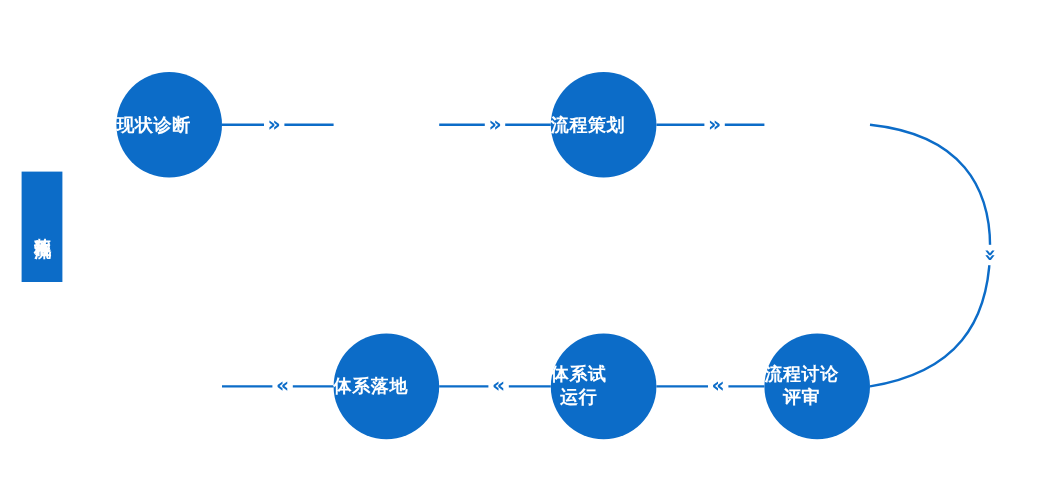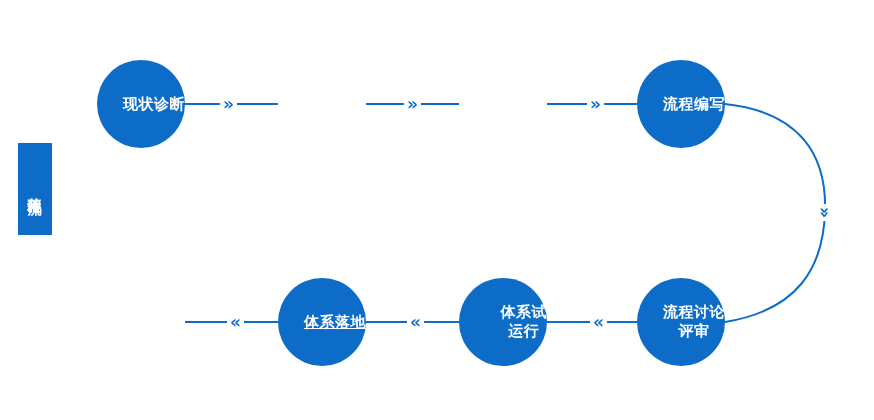--- a/index.html
+++ b/index.html
@@ -28,21 +28,21 @@
   }
   .node {
     position: absolute;
     width: 88px;
     height: 88px;
     border-radius: 50%;
     background: #0C6CC8;
     color: #ffffff;
     display: flex;
     align-items: center;
-    justify-content: flex-end;
+    justify-content: flex-start;
     text-align: center;
     font-size: 15px;
     font-weight: bold;
     line-height: 1.25;
     letter-spacing: 0.5px;
     box-sizing: border-box;
     z-index: 3;
   }
   .node-label {
     display: block;
@@ -103,33 +103,33 @@
     <line x1="278" y1="322" x2="185" y2="322" stroke="#0C6CC8" stroke-width="2"></line>
   </svg>
 
   <div class="side-tag">
     <span class="side-tag-text">落地流程</span>
   </div>
 
   <div class="node" style="left:97px; top:60px;">
     <span class="node-label">现状诊断</span>
   </div>
-  <div class="node" style="left:637px; top:60px;">
-    <span class="node-label">流程编写</span>
+  <div class="node" style="left:459px; top:60px;">
+    <span class="node-label">流程策划</span>
   </div>
 
   <div class="node" style="left:637px; top:278px;">
     <span class="node-label">流程讨论
 评审</span>
   </div>
   <div class="node" style="left:459px; top:278px;">
     <span class="node-label">体系试
 运行</span>
   </div>
-  <div class="node" style="left:278px; top:278px;text-decoration:underline;">
+  <div class="node" style="left:278px; top:278px;">
     <span class="node-label">体系落地</span>
   </div>
 
   <div class="chev" style="left:220px; top:96px;">»</div>
   <div class="chev" style="left:404px; top:96px;">»</div>
   <div class="chev" style="left:587px; top:96px;">»</div>
   <div class="chev chev-down" style="left:816px; top:204px;">»</div>
   <div class="chev" style="left:590px; top:314px;">«</div>
   <div class="chev" style="left:407px; top:314px;">«</div>
   <div class="chev" style="left:227px; top:314px;">«</div>

